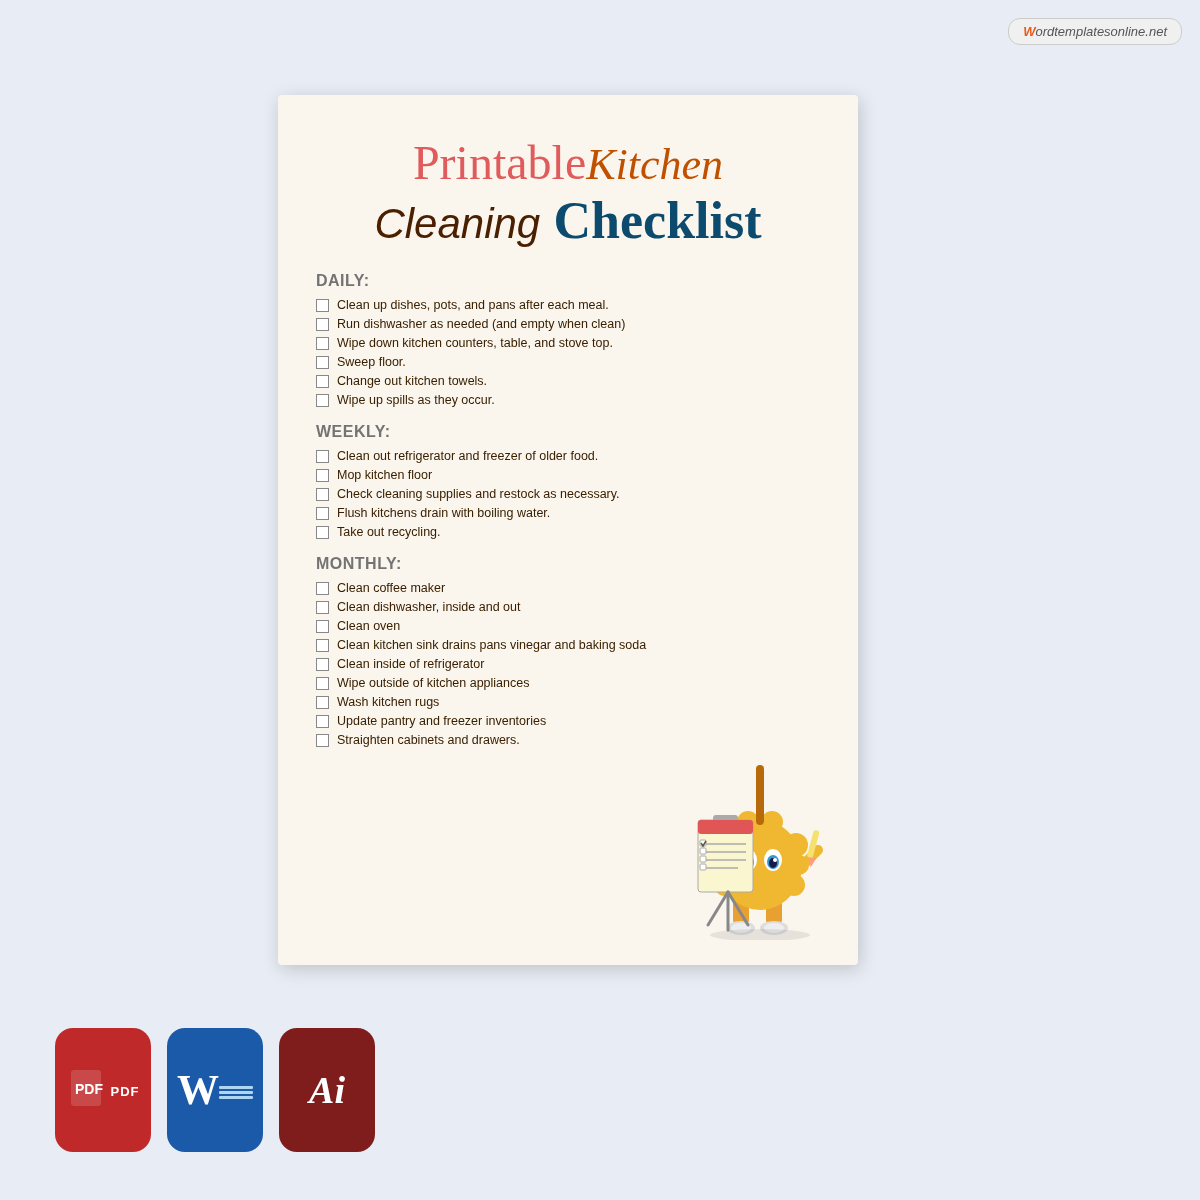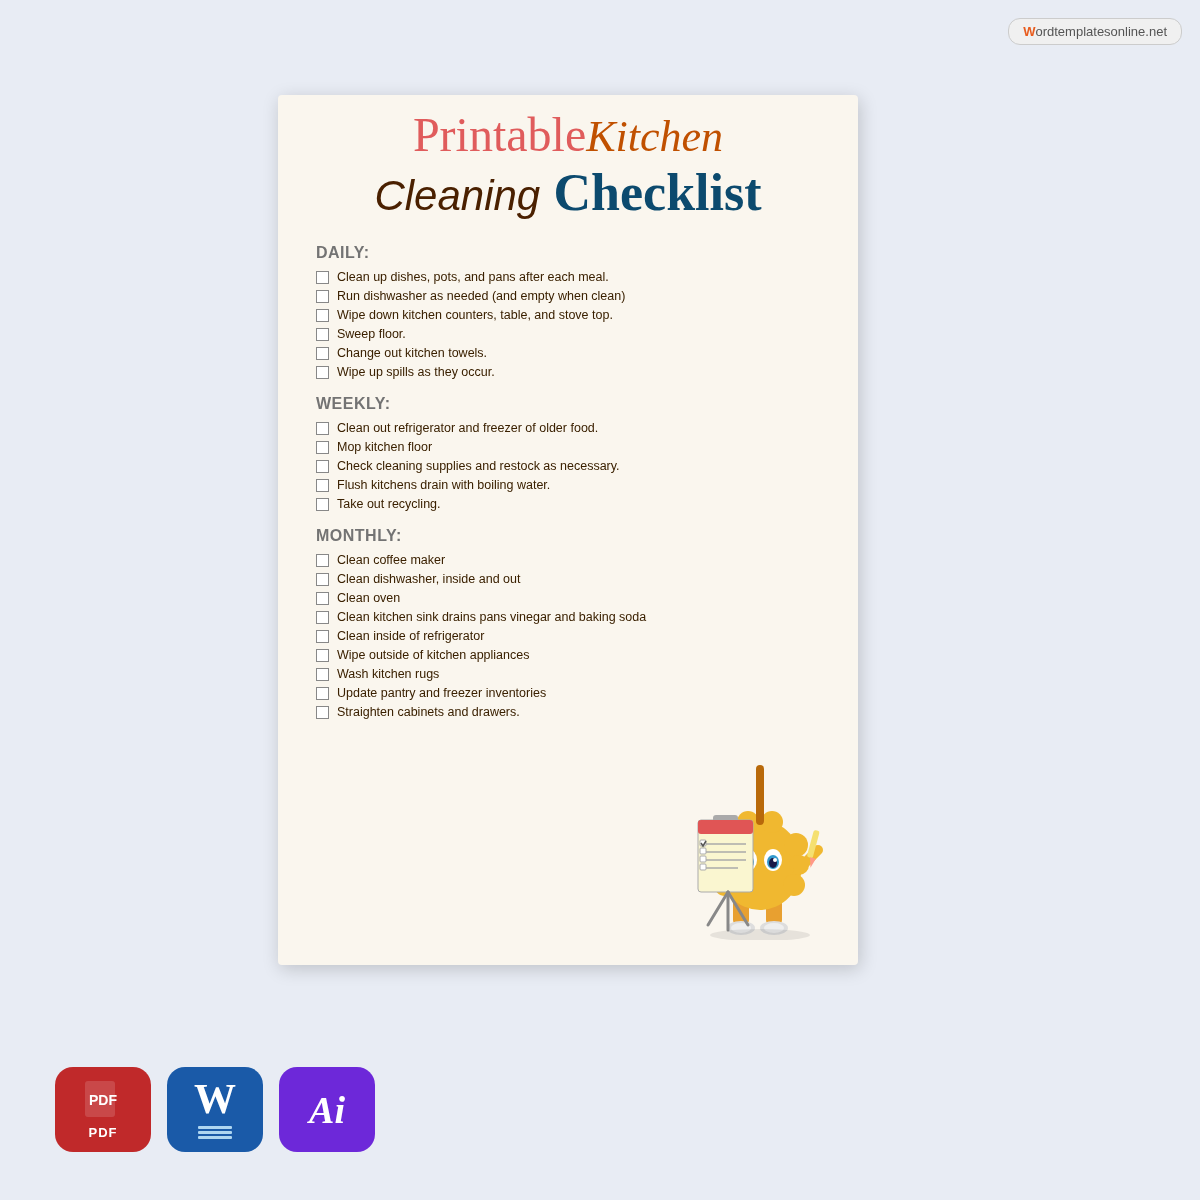--- a/index.html
+++ b/index.html
@@ -17,37 +17,38 @@
     .watermark {
       position: absolute;
       top: 18px;
       right: 18px;
       background: #f0f0f0;
       border: 1px solid #ccc;
       border-radius: 12px;
       padding: 5px 14px;
       font-size: 13px;
       color: #555;
+      font-style: italic;
     }
     .watermark span.w-letter {
       color: #e85c1e;
       font-weight: bold;
     }
 
     
     .document {
       position: absolute;
       top: 95px;
       left: 278px;
       width: 580px;
       min-height: 870px;
       background: #faf6ee;
       border-radius: 4px;
       box-shadow: 2px 4px 18px rgba(0,0,0,0.18);
-      padding: 12px 38px 30px 38px;
+      padding: 40px 38px 30px 38px;
     }
 
     
     .doc-title {
       text-align: center;
       line-height: 1.15;
       margin-bottom: 22px;
     }
     .title-line1 {
       font-size: 48px;
@@ -126,36 +127,36 @@
     
     .bottom-icons {
       position: absolute;
       bottom: 48px;
       left: 55px;
       display: flex;
       gap: 16px;
     }
     .icon-box {
       width: 96px;
-      height: 85px;
+      height: 124px;
       border-radius: 18px;
       display: flex;
-      flex-direction: column;
+      flex-direction: row;
       align-items: center;
       justify-content: center;
       font-weight: bold;
     }
     .icon-box.pdf {
       background: #c0292a;
     }
     .icon-box.word {
       background: #1a5aa8;
     }
     .icon-box.ai {
-      background: #6d28d9;
+      background: #7f1d1d;
     }
     .icon-box .icon-label {
       font-size: 13px;
       color: white;
       font-weight: bold;
       margin-top: 2px;
       letter-spacing: 1px;
     }
     .word-lines {
       width: 34px;

